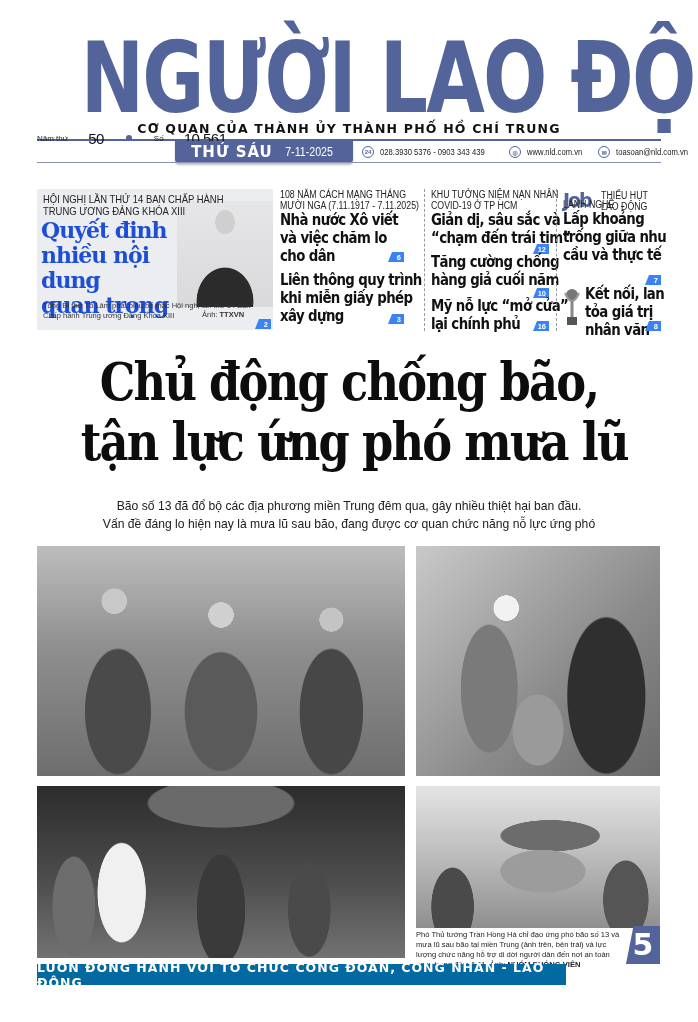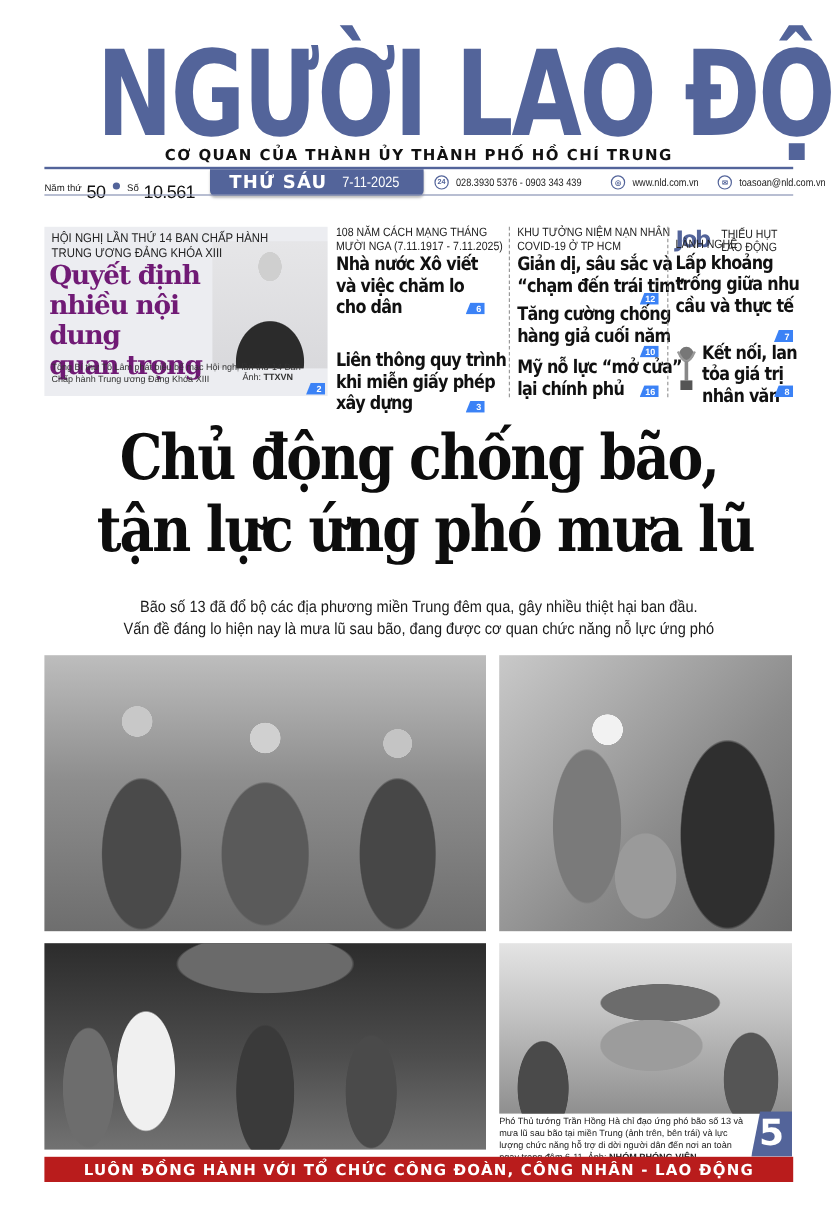--- a/index.html
+++ b/index.html
@@ -17,21 +17,21 @@
     transform:scaleX(0.86) scaleY(1.12); transform-origin:center top;
   }
   .masthead-sub {
     left:37px; top:121px; width:624px; height:16px;
     text-align:center; font-family:"DejaVu Sans", sans-serif; font-weight:bold;
     font-size:12.5px; letter-spacing:1.2px; color:#111;
   }
   .masthead-rule-top { left:37px; top:139px; width:624px; height:2px; background:#53649a; }
   .masthead-rule-bot { left:37px; top:162px; width:624px; height:1px; background:#8a93b5; }
 
-  .issue-info { left:37px; top:152px; height:20px; display:flex; gap:4px; white-space:nowrap; }
+  .issue-info { left:37px; top:128px; height:20px; display:flex; align-items:center; gap:20px; white-space:nowrap; }
   .issue-info .small { font-size:8px; color:#222; }
   .issue-info .big { font-size:15px; font-weight:normal; color:#111; letter-spacing:-0.5px; }
   .issue-info .dot { width:6px; height:6px; border-radius:50%; background:#53649a; display:inline-block; margin:0 2px; }
 
   .date-box {
     left:175px; top:141px; width:178px; height:22px; background:#53649a;
     border-radius:0 0 4px 4px; color:#fff; display:flex; align-items:center; justify-content:center; gap:8px;
     box-shadow:0 2px 2px rgba(0,0,0,0.25);
   }
   .date-box .day { font-family:"DejaVu Sans", sans-serif; font-weight:bold; font-size:15px; letter-spacing:1px; }
@@ -40,21 +40,21 @@
   .contact { left:362px; top:142px; height:20px; display:flex; align-items:center; gap:6px; white-space:nowrap; font-size:9px; color:#222; }
   .contact .ico { width:12px; height:12px; border-radius:50%; border:1.5px solid #53649a; display:inline-flex; align-items:center; justify-content:center; font-size:6px; color:#53649a; font-weight:bold; }
   .contact .txt { transform:scaleX(0.85); transform-origin:left center; display:inline-block; }
 
   
   .lead-box {
     left:37px; top:189px; width:236px; height:141px; background:#ecedf1;
     overflow:hidden;
   }
   .lead-kicker { left:6px; top:5px; width:220px; font-size:10.5px; line-height:11.5px; color:#222; text-transform:uppercase; transform:scaleX(0.9); transform-origin:left top; }
-  .lead-title { left:4px; top:29px; width:160px; font-family:"DejaVu Serif", serif; font-weight:bold; font-size:22px; line-height:25px; letter-spacing:-1px; color:#701a75; }
+  .lead-title { left:4px; top:29px; width:160px; font-family:"DejaVu Serif", serif; font-weight:bold; font-size:22px; line-height:25px; letter-spacing:-1px; color:#1d4ed8; }
   .lead-photo {
     left:140px; top:12px; width:96px; height:106px;
     background:
       radial-gradient(ellipse 16px 20px at 50% 20%, #cfcfcf 60%, transparent 62%),
       radial-gradient(ellipse 40px 48px at 50% 95%, #2b2b2b 70%, transparent 72%),
       linear-gradient(#e6e6e8,#d9d9dc);
   }
   .lead-caption { left:6px; top:112px; width:220px; font-size:7.5px; line-height:9.5px; color:#333; }
   .lead-credit { left:165px; top:121px; font-size:7.5px; color:#333; }
   .lead-credit b { font-weight:bold; }
@@ -128,21 +128,21 @@
   .photo-caption { left:416px; top:930px; width:208px; font-size:7.6px; line-height:10px; color:#222; }
   .photo-caption b { font-weight:bold; }
   .page-number {
     left:626px; top:926px; width:34px; height:38px; background:#53649a; color:#fff;
     font-family:"DejaVu Sans", sans-serif; font-weight:bold; font-size:30px; line-height:38px; text-align:center;
     clip-path:polygon(22% 0,100% 0,100% 100%,0 100%);
   }
 
   
   .footer-band {
-    left:37px; top:964px; width:624px; height:21px; background:#b91c1c; color:#fff;
+    left:37px; top:964px; width:529px; height:21px; background:#0369a1; color:#fff;
     display:flex; align-items:center; justify-content:center;
     font-family:"DejaVu Sans", sans-serif; font-weight:bold; font-size:12.5px; letter-spacing:1px;
   }
 </style>
 </head>
 <body>
 
 <div class="abs masthead-title">NGƯỜI LAO ĐỘNG</div>
 <div class="abs masthead-sub">CƠ QUAN CỦA THÀNH ỦY THÀNH PHỐ HỒ CHÍ TRUNG</div>
 <div class="abs masthead-rule-top"></div>
@@ -188,21 +188,21 @@
 
 <div class="teaser-col" style="left:280px; width:124px;">
   <div style="position:relative; height:74px;">
     <div class="teaser-kicker">108 NĂM CÁCH MẠNG THÁNG</div>
     <div class="teaser-kicker">MƯỜI NGA (7.11.1917 - 7.11.2025)</div>
     <div class="teaser-title">Nhà nước Xô viết</div>
     <div class="teaser-title">và việc chăm lo</div>
     <div class="teaser-title">cho dân</div>
     <div class="page-tag" style="position:absolute; right:0; top:63px;">6</div>
   </div>
-  <div style="position:relative; height:60px; margin-top:28px;">
+  <div style="position:relative; height:60px; margin-top:8px;">
     <div class="teaser-title">Liên thông quy trình</div>
     <div class="teaser-title">khi miễn giấy phép</div>
     <div class="teaser-title">xây dựng</div>
     <div class="page-tag" style="position:absolute; right:0; top:43px;">3</div>
   </div>
 </div>
 <div class="v-sep" style="left:424px;"></div>
 
 <div class="teaser-col" style="left:431px; width:118px;">
   <div style="position:relative; height:64px;">

